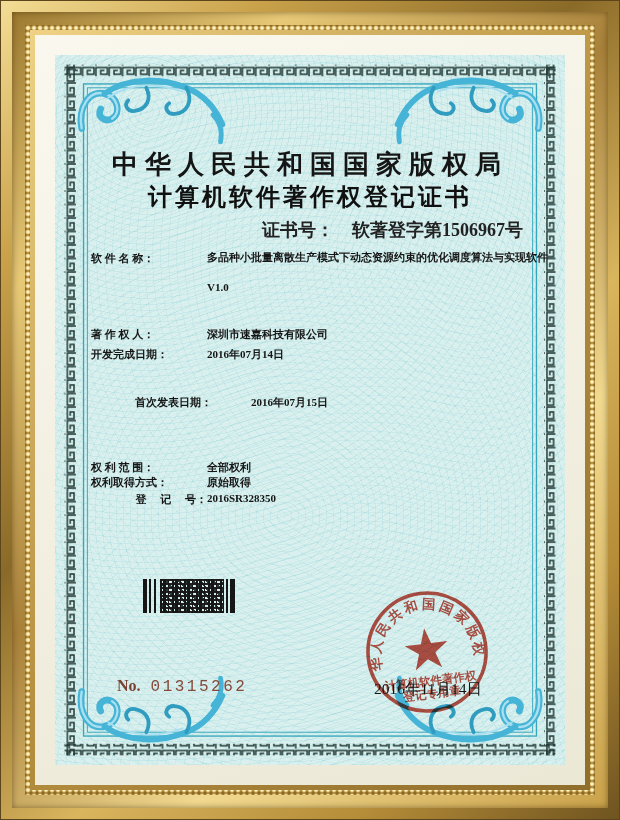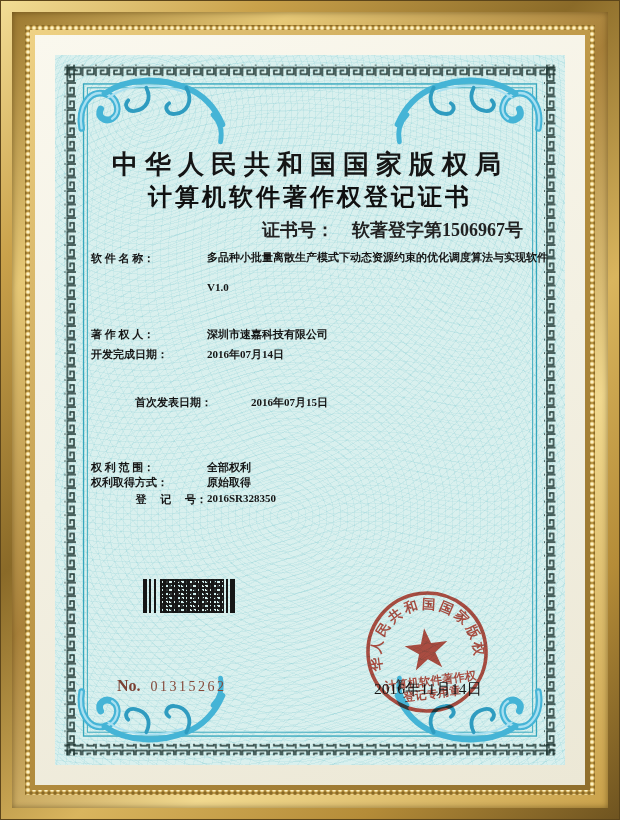--- a/index.html
+++ b/index.html
@@ -66,22 +66,22 @@
   .bc-end{width:13px;height:100%;
       background:linear-gradient(90deg,rgba(0,0,0,0) 0 2px,#161616 2px 4px,rgba(0,0,0,0) 4px 6px,#161616 6px 11px,rgba(0,0,0,0) 11px 13px);}
 
   
   .seal{position:absolute;left:308px;top:533px;width:128px;height:128px;opacity:.88;
         mix-blend-mode:multiply;transform:rotate(-7deg);}
   .issue-date{position:absolute;left:298px;top:624px;width:150px;text-align:center;
       font-size:15.5px;font-weight:normal;color:#141414;}
   .serial{position:absolute;left:62px;top:622px;font-size:16px;color:#7a4033;}
   .serial .prefix{font-weight:bold;margin-right:10px;}
-  .serial .digits{font-family:Liberation Serif, serif;
-      font-size:14px;letter-spacing:2.5px;color:#84493a;}
+  .serial .digits{font-family:Liberation Mono, monospace;
+      font-size:16px;letter-spacing:2.5px;color:#84493a;}
 </style>
 </head>
 <body>
 
 <div class="photo">
   <div class="frame-outer">
     <div class="frame-mid">
       <div class="frame-bead">
         <div class="frame-lip">
           <div class="mat">

